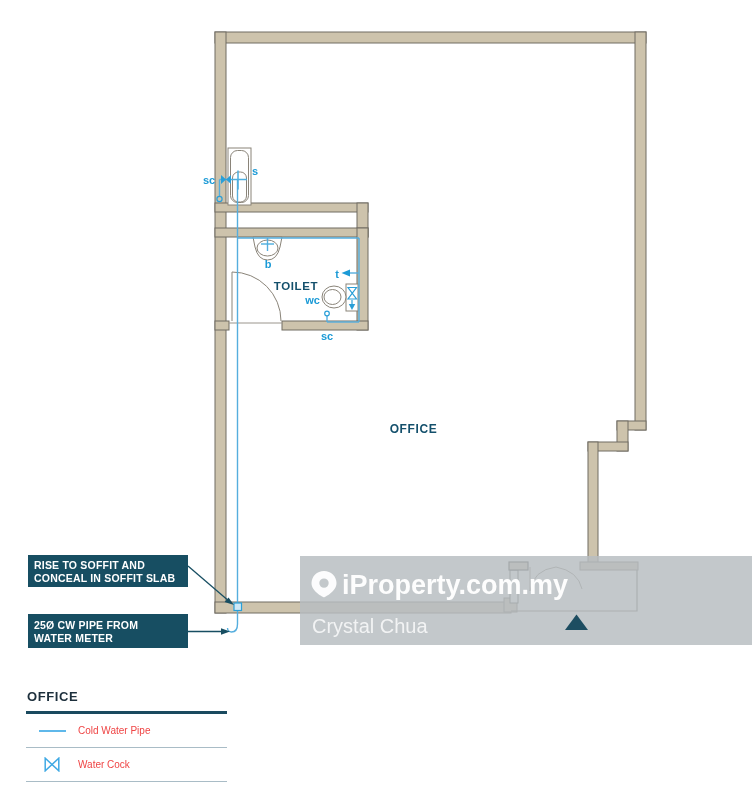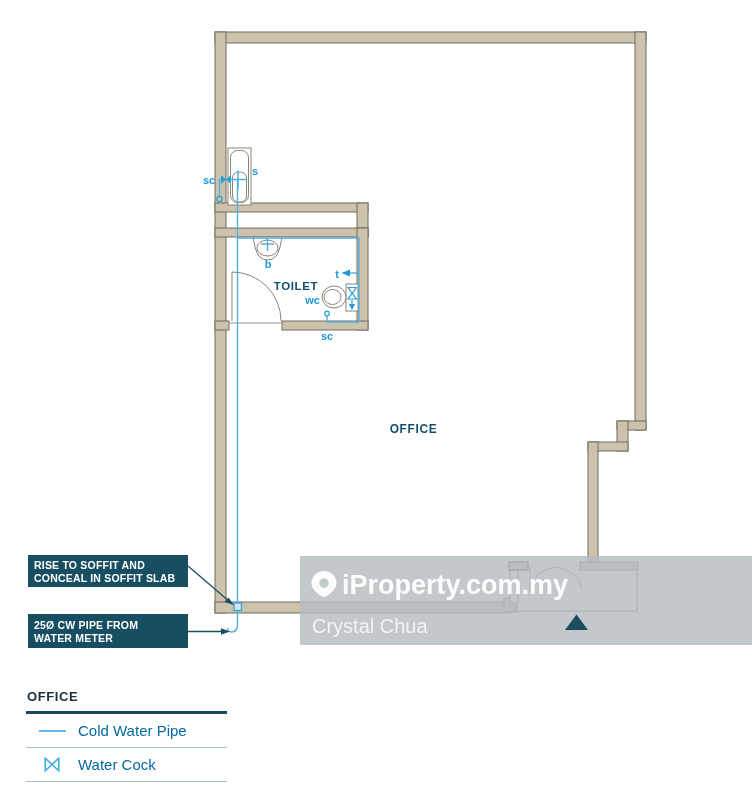--- a/index.html
+++ b/index.html
@@ -12,21 +12,21 @@
   .callout-text{font-size:10.5px;font-weight:bold;fill:#ffffff;letter-spacing:.2px;}
   .brand-text{font-size:27px;font-weight:bold;fill:#fdfdfd;}
   .agent-text{font-size:20px;fill:rgba(255,255,255,0.78);}
   
   .legend{position:absolute;left:26px;top:689px;width:201px;}
   .legend-title{font-size:13px;font-weight:bold;color:#1d2f3c;letter-spacing:.6px;margin:0 0 7px 1px;}
   .rule-thick{border-top:3px solid #1a4a5f;}
   .rule-thin{border-top:1px solid #a9bcc6;}
   .legend-row{display:flex;align-items:center;height:33px;}
   .legend-sym{width:52px;display:flex;justify-content:center;align-items:center;}
-  .legend-label{font-size:15px;color:#0369a1;}
+  .legend-label{font-size:10px;color:#ef4444;}
   .pipe-dash{width:27px;height:2px;background:#5fb8ea;}
 </style>
 </head>
 <body>
 
 <div class="canvas">
 
   <svg class="plan-svg" width="752" height="796" viewBox="0 0 752 796">
 
     <g fill="#cdc3ac" stroke="#716c62" stroke-width="1">

